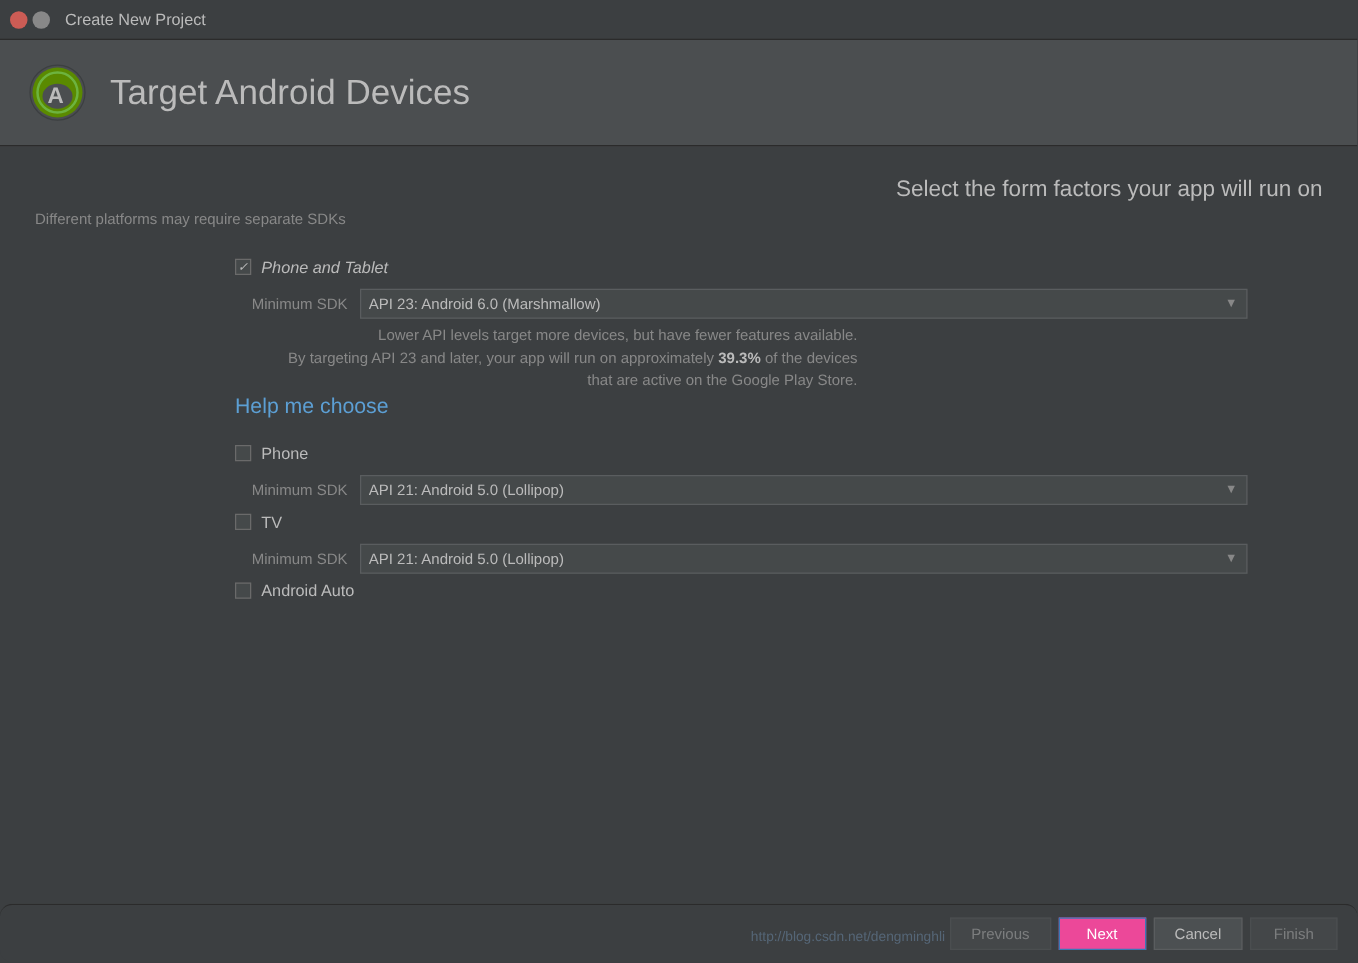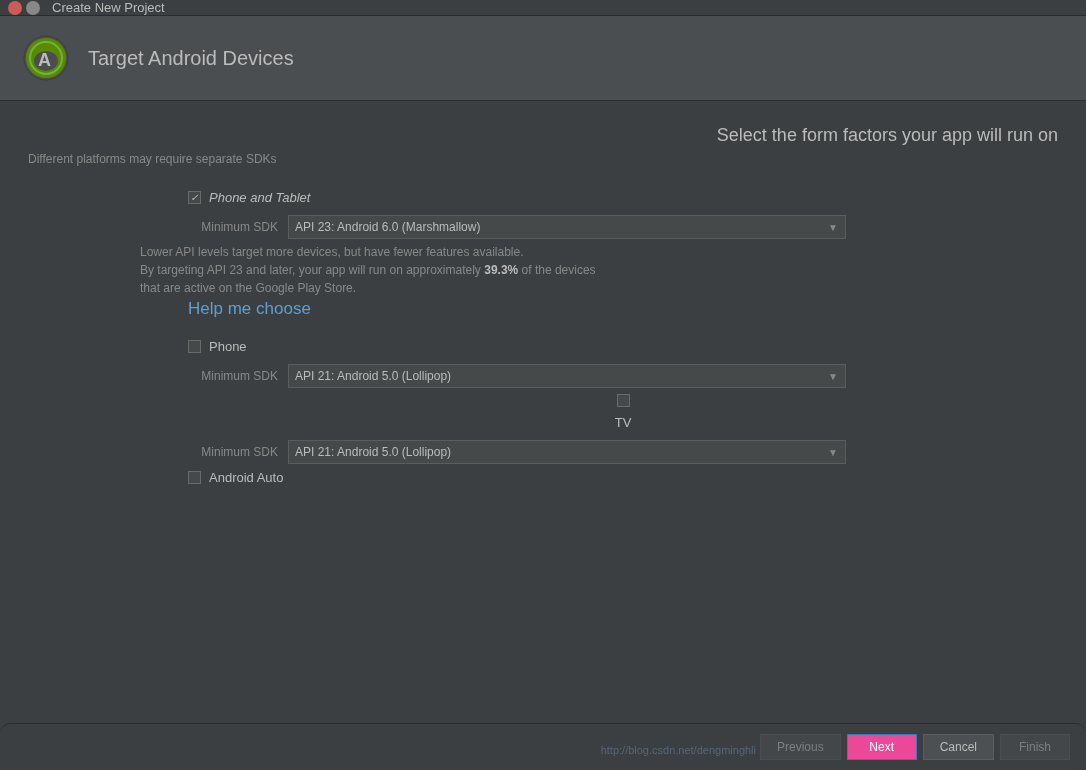--- a/index.html
+++ b/index.html
@@ -9,21 +9,21 @@
       color: #bbbbbb;
       width: 1086px;
       height: 770px;
       overflow: hidden;
       position: relative;
     }
 
     
     .title-bar {
       background: #3c3f41;
-      height: 16px;
+      height: 32px;
       display: flex;
       align-items: center;
       padding: 0 8px;
       border-bottom: 1px solid #2b2b2b;
       gap: 8px;
     }
     .title-bar-buttons {
       display: flex;
       gap: 4px;
       align-items: center;
@@ -54,21 +54,21 @@
     }
     .android-logo {
       width: 52px;
       height: 52px;
       background: #4b4e50;
       display: flex;
       align-items: center;
       justify-content: center;
     }
     .header-title {
-      font-size: 20px;
+      font-size: 28px;
       color: #bbbbbb;
       font-weight: 300;
     }
 
     
     .main-content {
       padding: 24px 28px;
       flex: 1;
     }
 
@@ -112,21 +112,21 @@
 
     .sdk-label {
       font-size: 12px;
       color: #888888;
       width: 90px;
       text-align: right;
       flex-shrink: 0;
     }
     .sdk-select-wrapper {
       position: relative;
-      width: 558px;
+      width: 710px;
     }
     .sdk-select-wrapper select {
       background: #45494a;
       border: 1px solid #5a5d5f;
       color: #bbbbbb;
       font-size: 12px;
       padding: 4px 30px 4px 6px;
       width: 100%;
       appearance: none;
       -webkit-appearance: none;
@@ -137,25 +137,26 @@
       font-size: 10px;
       color: #888888;
       position: absolute;
       right: 8px;
       top: 50%;
       transform: translateY(-50%);
       pointer-events: none;
     }
 
     .info-text {
-      margin-left: 112px;
+      margin-left: 68px;
       margin-bottom: 4px;
       font-size: 12px;
       color: #888888;
       max-width: 590px;
+      text-align: right;
     }
 
     .info-text .highlight {
       color: #bbbbbb;
       font-weight: bold;
     }
 
     .help-link {
       margin-left: 160px;
       margin-bottom: 20px;
@@ -307,21 +308,21 @@
       <span class="sdk-label">Minimum SDK</span>
       <div class="sdk-select-wrapper">
         <select>
           <option>API 21: Android 5.0 (Lollipop)</option>
         </select>
       </div>
     </div>
   </div>
 
   <div class="tv-section">
-    <div class="form-factor-row" style="margin-left:160px;flex-direction:column;">
+    <div class="form-factor-row" style="margin-left:160px;">
       <div class="custom-checkbox"></div>
       <label class="form-factor-label">TV</label>
     </div>
     <div class="sdk-row">
       <span class="sdk-label">Minimum SDK</span>
       <div class="sdk-select-wrapper">
         <select>
           <option>API 21: Android 5.0 (Lollipop)</option>
         </select>
       </div>

